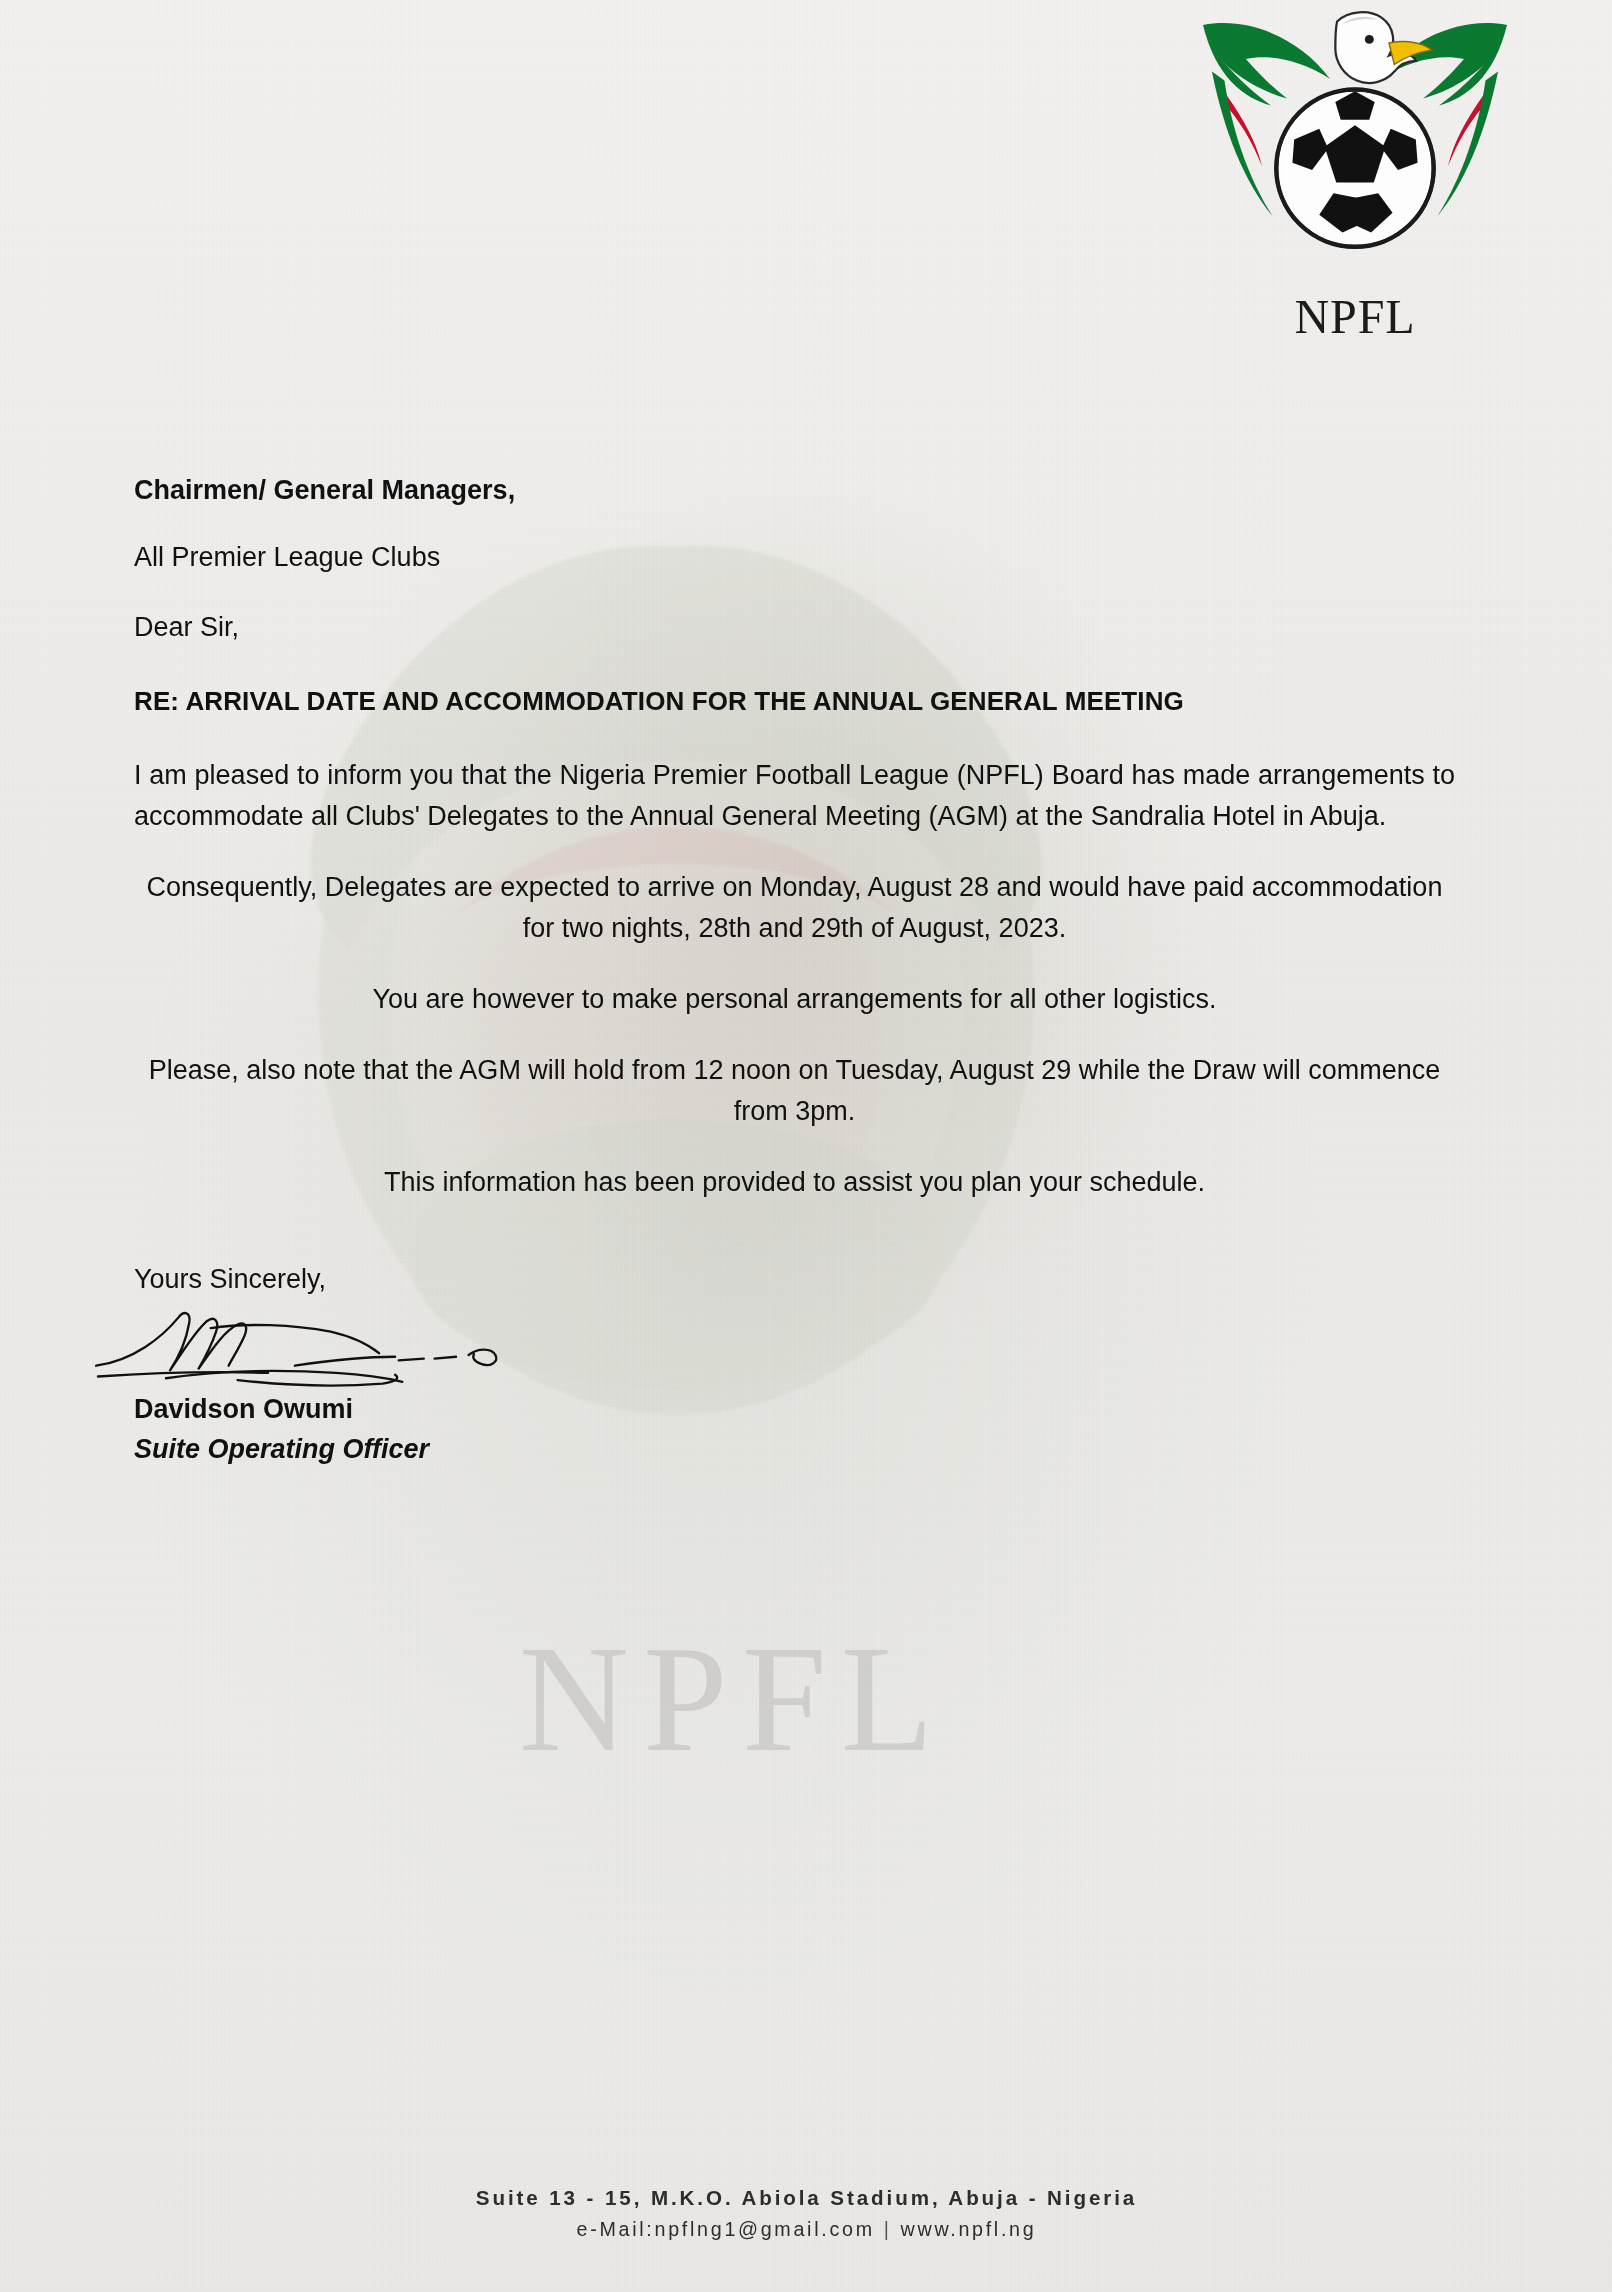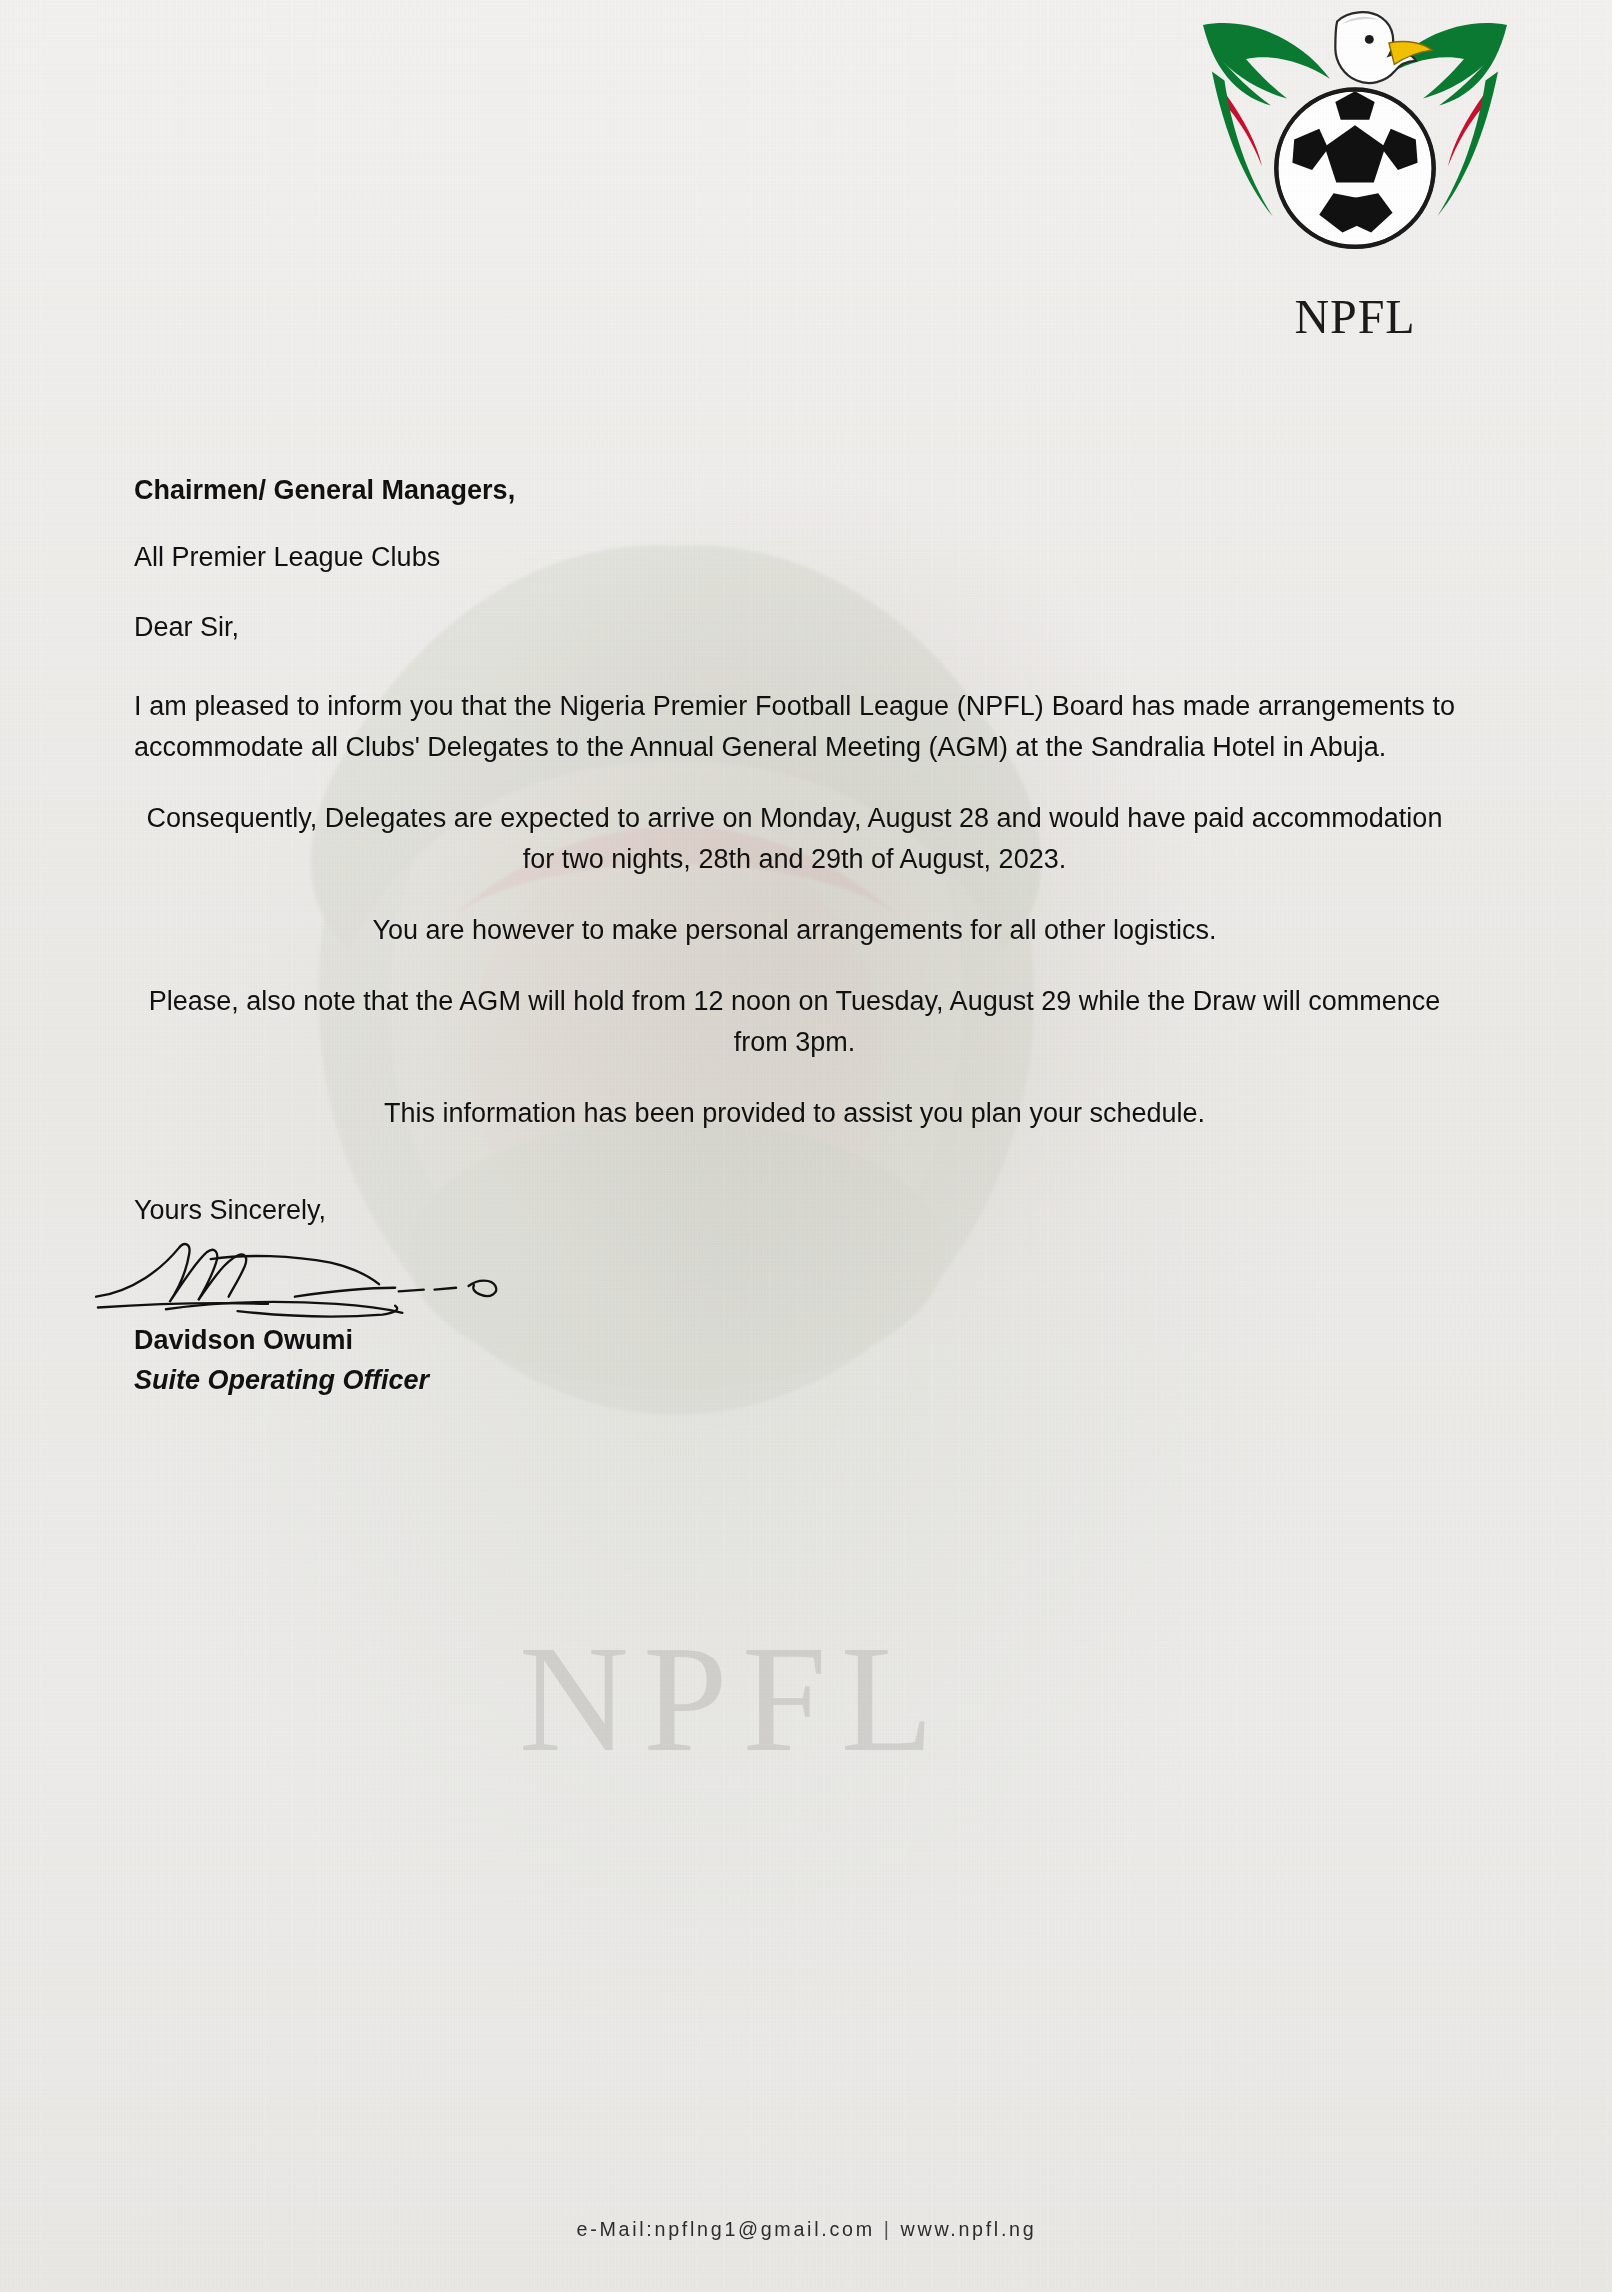--- a/index.html
+++ b/index.html
@@ -220,20 +220,21 @@
   </svg>
   <div class="logo-text">NPFL</div>
 </div>
 
 <div class="letter">
 
 
   <div class="addr-bold">Chairmen/ General Managers,</div>
   <div class="addr">All Premier League Clubs</div>
   <div class="salutation">Dear Sir,</div>
+  <div class="subject">RE: ARRIVAL DATE AND ACCOMMODATION FOR THE ANNUAL GENERAL MEETING</div>
 
   <p class="body-para">I am pleased to inform you that the Nigeria Premier Football League (NPFL) Board has made arrangements to accommodate all Clubs' Delegates to the Annual General Meeting (AGM) at the Sandralia Hotel in Abuja.</p>
   <p class="body-para nojust">Consequently, Delegates are expected to arrive on Monday, August 28 and would have paid accommodation for two nights, 28th and 29th of August, 2023.</p>
   <p class="body-para nojust">You are however to make personal arrangements for all other logistics.</p>
   <p class="body-para nojust">Please, also note that the AGM will hold from 12 noon on Tuesday, August 29 while the Draw will commence from 3pm.</p>
   <p class="body-para nojust">This information has been provided to assist you plan your schedule.</p>
 
   <div class="closing">Yours Sincerely,</div>
 
   <div class="signature">
@@ -250,19 +251,20 @@
         <path d="M434 60 C444 52 460 52 464 60 C468 68 458 74 448 70 C440 67 438 63 440 59"></path>
       </g>
     </svg>
   </div>
 
   <div class="signer-name">Davidson Owumi</div>
   <div class="signer-title">Suite Operating Officer</div>
 </div>
 
 <div class="footer">
+  <div class="footer-line1">Suite 13 - 15, M.K.O. Abiola Stadium, Abuja - Nigeria</div>
   <div class="footer-line2">
     <span>e-Mail:</span><span>npflng1@gmail.com</span><span class="footer-sep">|</span><span>www.npfl.ng</span>
   </div>
 </div>
 
 <div class="grain"></div>
 
 
 </body></html>

